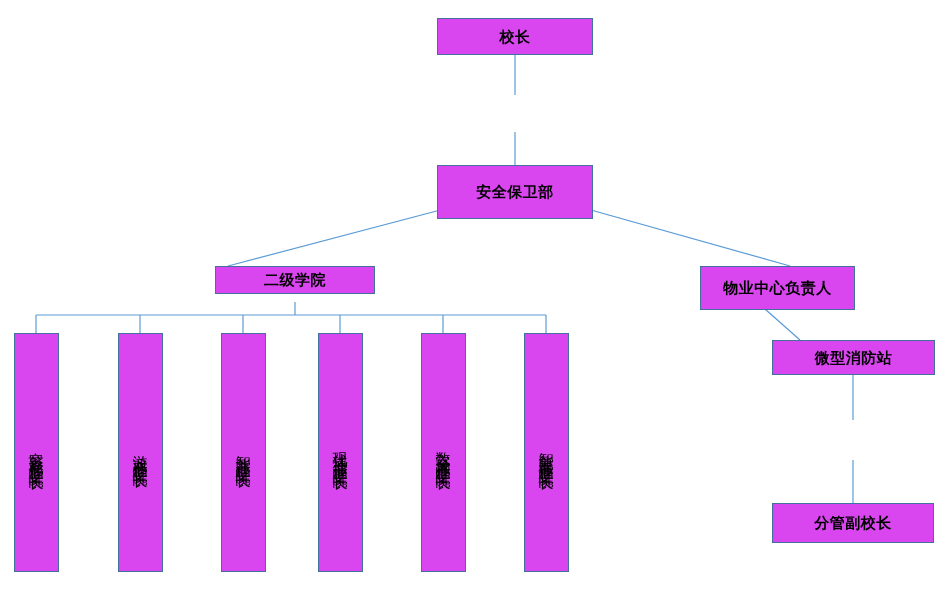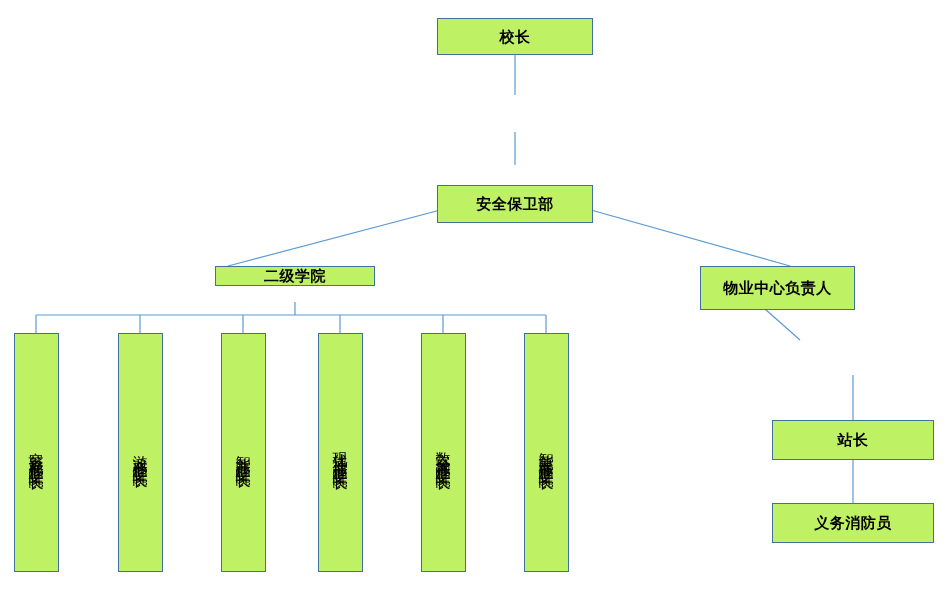--- a/index.html
+++ b/index.html
@@ -22,21 +22,21 @@
     position: absolute;
     left: 0;
     top: 0;
     width: 949px;
     height: 612px;
     pointer-events: none;
   }
   .node {
     position: absolute;
     box-sizing: border-box;
-    background: #bef264;
+    background: #d946ef;
     border: 1px solid #41719C;
     color: #000000;
     display: flex;
     align-items: center;
     justify-content: center;
     text-align: center;
     font-size: 15px;
     font-weight: 700;
     line-height: 1.15;
     letter-spacing: 0.5px;
@@ -83,25 +83,25 @@
     <line x1="853" y1="375" x2="853" y2="420" stroke="#5B9BD5" stroke-width="1.2"></line>
 
     <line x1="853" y1="460" x2="853" y2="503" stroke="#5B9BD5" stroke-width="1.2"></line>
   </svg>
 
   <div class="node" style="left:437px; top:18px; width:156px; height:37px;">
     <span class="node-label">校长</span>
   </div>
 
 
-  <div class="node" style="left:437px; top:165px; width:156px; height:38px;margin-top:20px;">
+  <div class="node" style="left:437px; top:165px; width:156px; height:54px;">
     <span class="node-label">安全保卫部</span>
   </div>
 
-  <div class="node" style="left:215px; top:266px; width:160px; height:20px;">
+  <div class="node" style="left:215px; top:266px; width:160px; height:28px;">
     <span class="node-label">二级学院</span>
   </div>
 
   <div class="node" style="left:700px; top:266px; width:155px; height:44px;">
     <span class="node-label">物业中心负责人</span>
   </div>
 
   <div class="node vertical" style="left:14px; top:333px; width:45px; height:239px;">
     <span class="node-label">容艺影视产业学院院长</span>
   </div>
@@ -114,22 +114,22 @@
   <div class="node vertical" style="left:318px; top:333px; width:45px; height:239px;">
     <span class="node-label">现代通信产业学院院长</span>
   </div>
   <div class="node vertical" style="left:421px; top:333px; width:45px; height:239px;">
     <span class="node-label">数字金融产业学院院长</span>
   </div>
   <div class="node vertical" style="left:524px; top:333px; width:45px; height:239px;">
     <span class="node-label">智能建造产业学院院长</span>
   </div>
 
-
-  <div class="node" style="left:772px; top:420px; width:162px; height:40px;">
-    <span class="node-label">站长</span>
+  <div class="node" style="left:772px; top:340px; width:163px; height:35px;">
+    <span class="node-label">微型消防站</span>
   </div>
 
+
   <div class="node" style="left:772px; top:503px; width:162px; height:40px;">
-    <span class="node-label">义务消防员</span>
+    <span class="node-label">分管副校长</span>
   </div>
 
 </div>
 
 </body></html>

